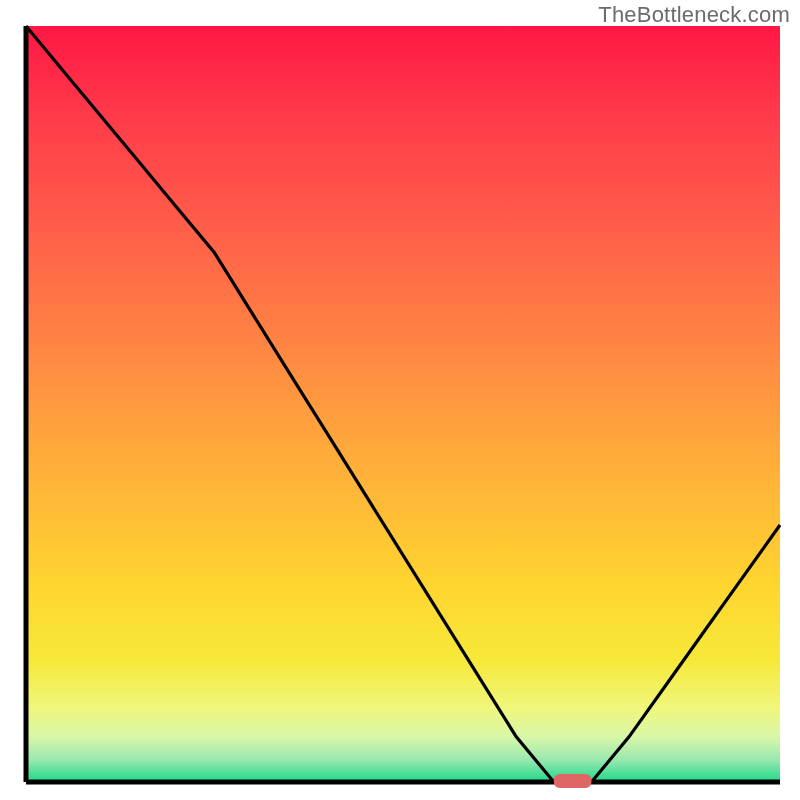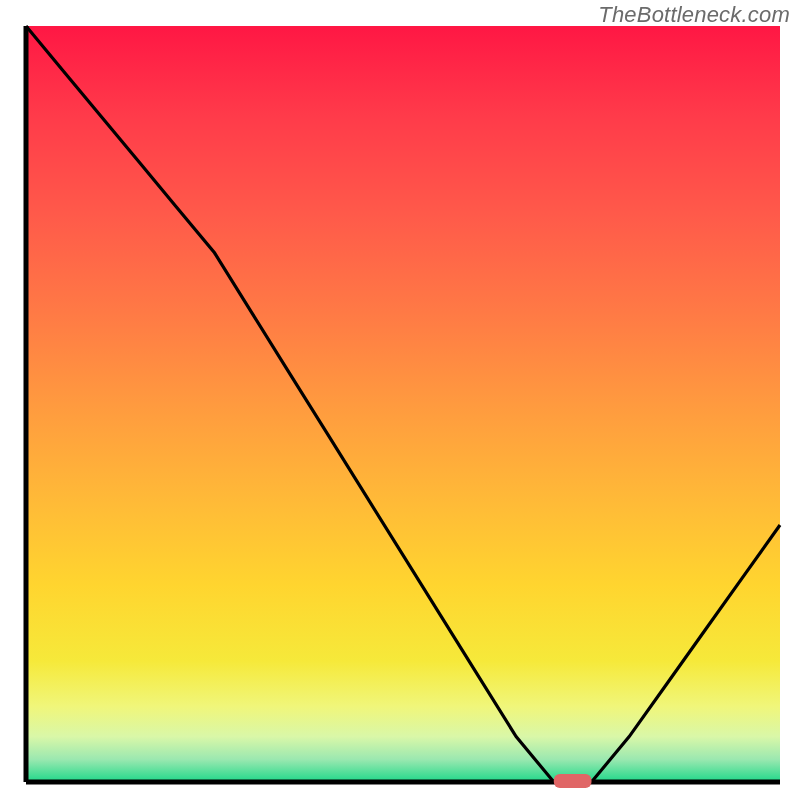--- a/index.html
+++ b/index.html
@@ -17,21 +17,20 @@
   }
   .watermark {
     position: absolute;
     top: 2px;
     right: 10px;
     font-size: 22px;
     font-weight: 500;
     color: #6b6b6b;
     letter-spacing: 0.2px;
     z-index: 10;
-    font-style: italic;
   }
   svg.chart {
     display: block;
   }
 </style>
 </head>
 <body>
 
 <div class="chart-container">
   <div class="watermark">TheBottleneck.com</div>

